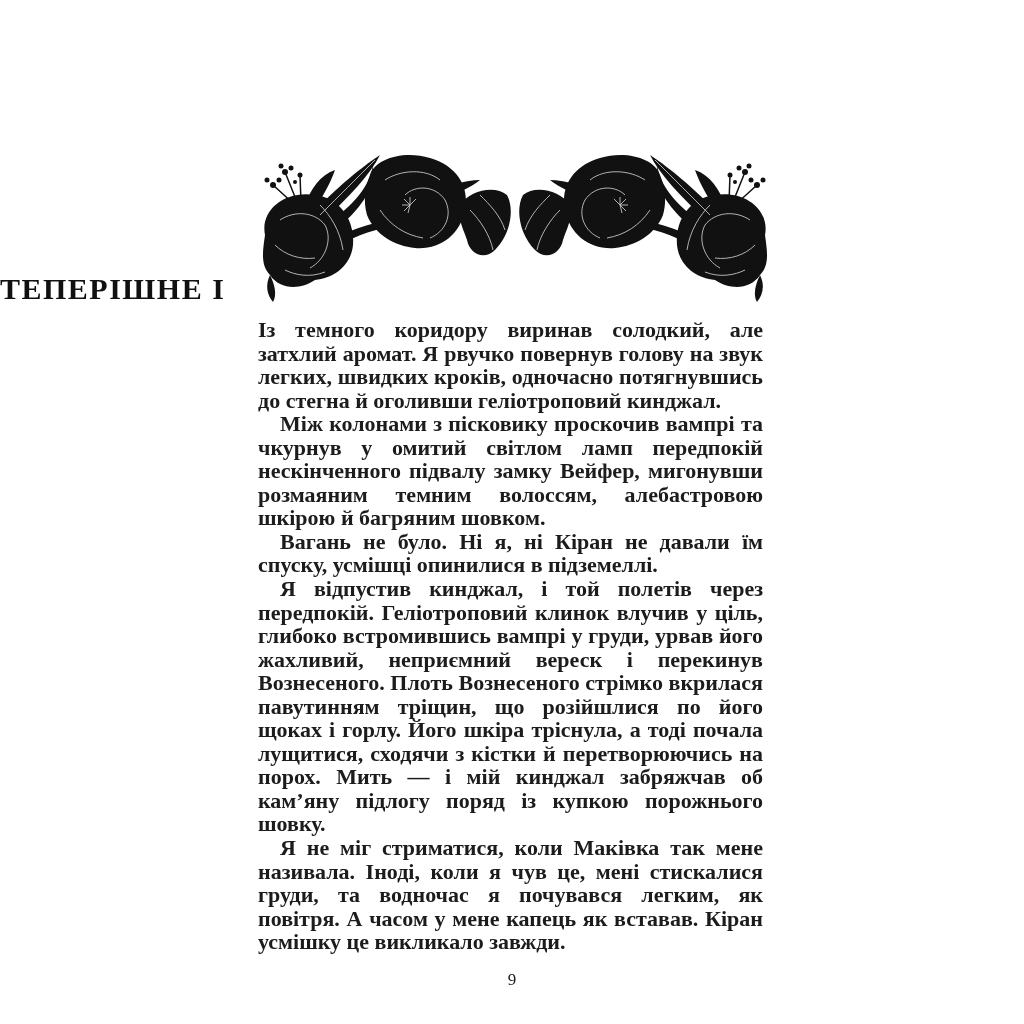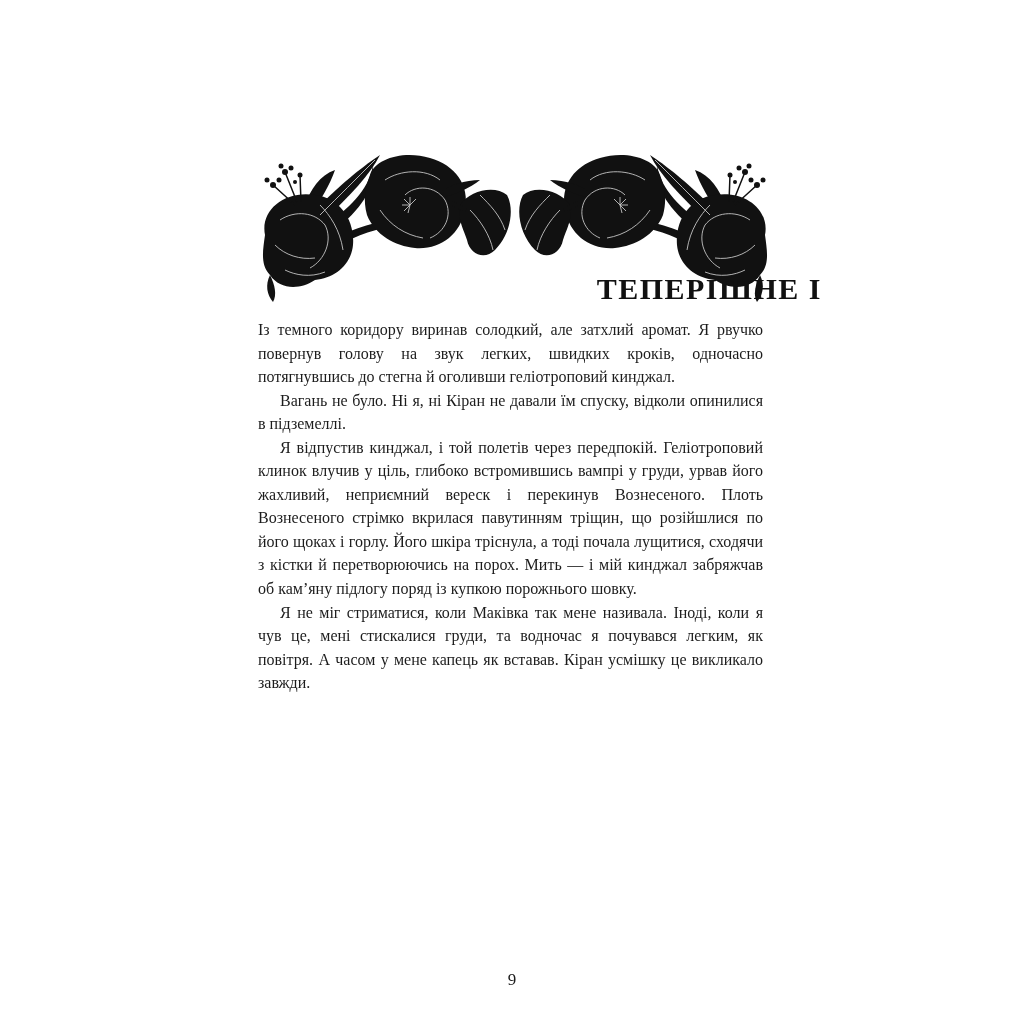--- a/index.html
+++ b/index.html
@@ -29,38 +29,39 @@
     }
     .ornament.left { left: 255px; }
     .ornament.right { left: 510px; transform: scaleX(-1); }
     .ornament svg { width: 100%; height: 100%; display: block; }
 
     .chapter-title {
       position: absolute;
       left: 0;
       width: 822px;
       top: 271px;
-      text-align: right;
+      text-align: left;
       font-family: "Liberation Serif", "DejaVu Serif", serif;
       font-weight: bold;
       font-size: 30px;
       letter-spacing: 1.5px;
       color: #111;
       line-height: 36px;
     }
 
     .body-text {
       position: absolute;
       left: 258px;
       top: 318px;
       width: 505px;
       font-family: "Liberation Serif", "DejaVu Serif", serif;
-      font-size: 16px;
+      font-size: 22px;
       line-height: 23.55px;
       color: #1c1c1c;
+      font-weight: bold;
     }
     .body-text p {
       margin: 0;
       text-align: justify;
       text-indent: 22px;
       hyphens: manual;
     }
     .body-text p.first {
       text-indent: 0;
     }
@@ -172,20 +173,21 @@
         <path d="M225 45 C235 55, 245 65, 250 80"></path>
         <path d="M65 65 C85 45, 100 30, 120 10"></path>
       </g>
     </svg>
   </div>
 
   <h1 class="chapter-title" style="margin:0;">ТЕПЕРІШНЕ І</h1>
 
   <div class="body-text">
     <p class="first">Із темного коридору виринав солодкий, але затхлий аромат. Я рвучко повернув голову на звук легких, швидких кроків, одночасно потягнувшись до стегна й оголивши геліотроповий кинджал.</p>
-    <p>Вагань не було. Ні я, ні Кіран не давали їм спуску, відколи опинилися в підземеллі.</p>
+    <p>Між колонами з пісковику проскочив вампрі та чкурнув у омитий світлом ламп передпокій нескінченного підвалу замку Вейфер, мигонувши розмаяним темним волоссям, алебастровою шкірою й багряним шовком.</p>
+    <p>Вагань не було. Ні я, ні Кіран не давали їм спуску, усмішці опинилися в підземеллі.</p>
     <p>Я відпустив кинджал, і той полетів через передпокій. Геліотроповий клинок влучив у ціль, глибоко встромившись вампрі у груди, урвав його жахливий, неприємний вереск і перекинув Вознесеного. Плоть Вознесеного стрімко вкрилася павутинням тріщин, що розійшлися по його щоках і горлу. Його шкіра тріснула, а тоді почала лущитися, сходячи з кістки й перетворюючись на порох. Мить — і мій кинджал забряжчав об кам’яну підлогу поряд із купкою порожнього шовку.</p>
     <p>Я не міг стриматися, коли Маківка так мене називала. Іноді, коли я чув це, мені стискалися груди, та водночас я почувався легким, як повітря. А часом у мене капець як вставав. Кіран усмішку це викликало завжди.</p>
   </div>
 
   <div class="page-number">9</div>
 
 </div>
 
 </body></html>

